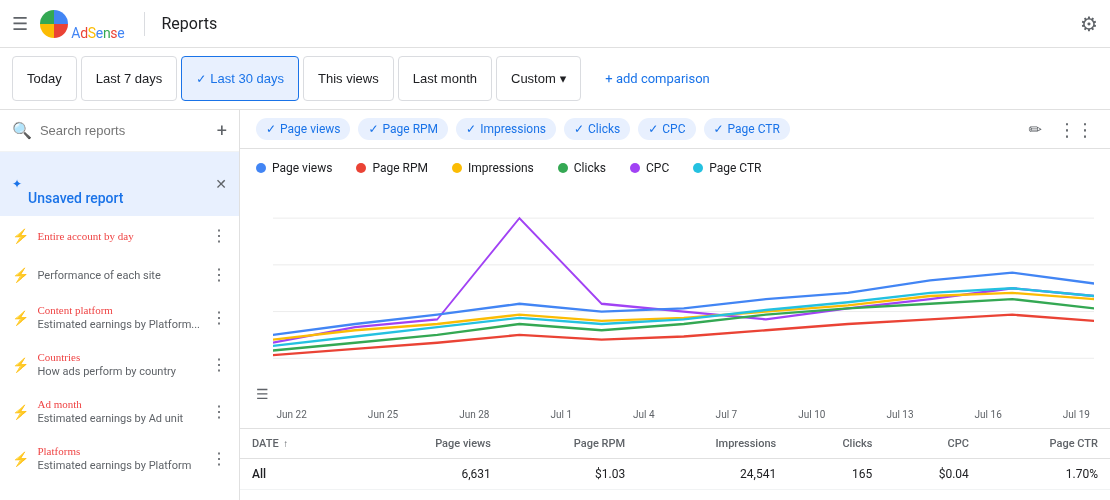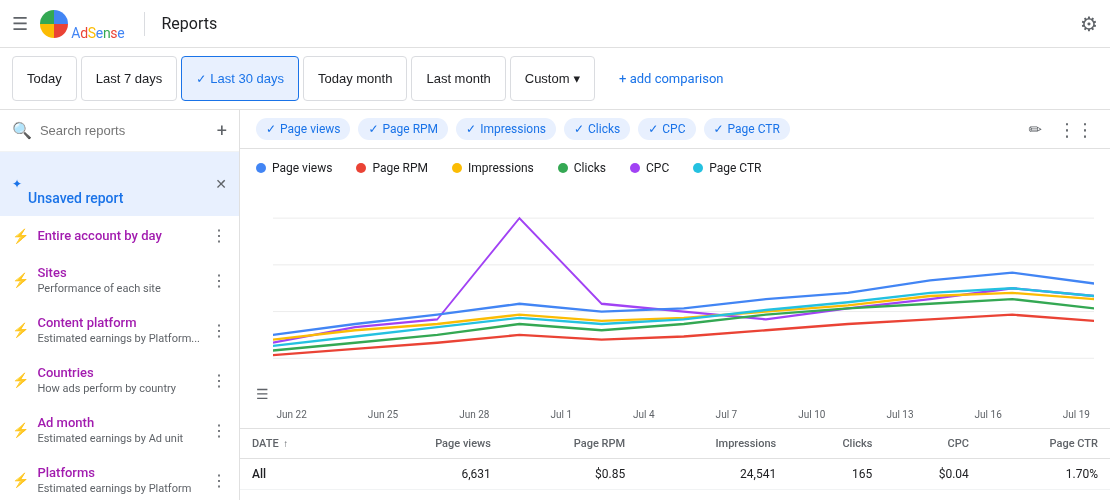--- a/index.html
+++ b/index.html
@@ -29,21 +29,21 @@
     
     .sidebar { width: 240px; border-right: 1px solid #e0e0e0; background: #fff; display: flex; flex-direction: column; overflow-y: auto; }
     .sidebar-search { display: flex; align-items: center; padding: 10px 12px; border-bottom: 1px solid #f1f3f4; }
     .sidebar-search input { border: none; outline: none; font-size: 13px; color: #202124; flex: 1; background: transparent; }
     .sidebar-search-icon { color: #5f6368; margin-right: 8px; font-size: 16px; }
     .sidebar-add { color: #5f6368; font-size: 18px; cursor: pointer; margin-left: auto; }
 
     .sidebar-item { display: flex; align-items: center; padding: 10px 12px; cursor: pointer; border-radius: 0; }
     .sidebar-item-icon { color: #5f6368; font-size: 14px; margin-right: 8px; }
     .sidebar-item-content { flex: 1; }
-    .sidebar-item-title { font-size: 13px; color: #a21caf; font-weight: 500; }
+    .sidebar-item-title { font-size: 11px; color: #ef4444; font-weight: 500; font-family: Liberation Serif, serif; }
     .sidebar-item-subtitle { font-size: 11px; color: #5f6368; margin-top: 2px; }
     .sidebar-item-menu { color: #5f6368; font-size: 16px; cursor: pointer; }
     .sidebar-item-close { color: #5f6368; font-size: 14px; cursor: pointer; }
 
     .unsaved-report { display: flex; align-items: center; padding: 10px 12px; background: #e8f0fe; cursor: pointer; }
     .unsaved-title { font-size: 14px; color: #1a73e8; font-weight: 500; flex: 1; margin-top: 28px; }
 
     
     .content { flex: 1; display: flex; flex-direction: column; overflow: hidden; }
 
@@ -95,21 +95,21 @@
   <span class="header-settings">⚙</span>
 </div>
 
 <div class="date-bar">
   <button class="date-btn">Today</button>
   <button class="date-btn">Last 7 days</button>
   <button class="date-btn active">
     <span class="check">✓</span>
     <span>Last 30 days</span>
   </button>
-  <button class="date-btn">Today month</button>
+  <button class="date-btn">This views</button>
   <button class="date-btn">Last month</button>
   <button class="date-btn date-btn-custom">
     <span>Custom</span>
     <span>▾</span>
   </button>
   <span class="add-comparison">+ add comparison</span>
   <div class="date-spacer"></div>
 </div>
 
 <div class="main">
@@ -131,21 +131,20 @@
       <span class="sidebar-item-icon">⚡</span>
       <div class="sidebar-item-content">
         <div class="sidebar-item-title">Entire account by day</div>
       </div>
       <span class="sidebar-item-menu">⋮</span>
     </div>
 
     <div class="sidebar-item">
       <span class="sidebar-item-icon">⚡</span>
       <div class="sidebar-item-content">
-        <div class="sidebar-item-title">Sites</div>
         <div class="sidebar-item-subtitle">Performance of each site</div>
       </div>
       <span class="sidebar-item-menu">⋮</span>
     </div>
 
     <div class="sidebar-item">
       <span class="sidebar-item-icon">⚡</span>
       <div class="sidebar-item-content">
         <div class="sidebar-item-title">Content platform</div>
         <div class="sidebar-item-subtitle">Estimated earnings by Platform...</div>
@@ -294,21 +293,21 @@
             <th>Impressions</th>
             <th>Clicks</th>
             <th>CPC</th>
             <th>Page CTR</th>
           </tr>
         </thead>
         <tbody>
           <tr>
             <td>All</td>
             <td>6,631</td>
-            <td>$0.85</td>
+            <td>$1.03</td>
             <td>24,541</td>
             <td>165</td>
             <td>$0.04</td>
             <td>1.70%</td>
           </tr>
           <tr>
             <td>Average</td>
             <td>323</td>
             <td style="font-style:italic;color:#5f6368">—</td>
             <td>818</td>

